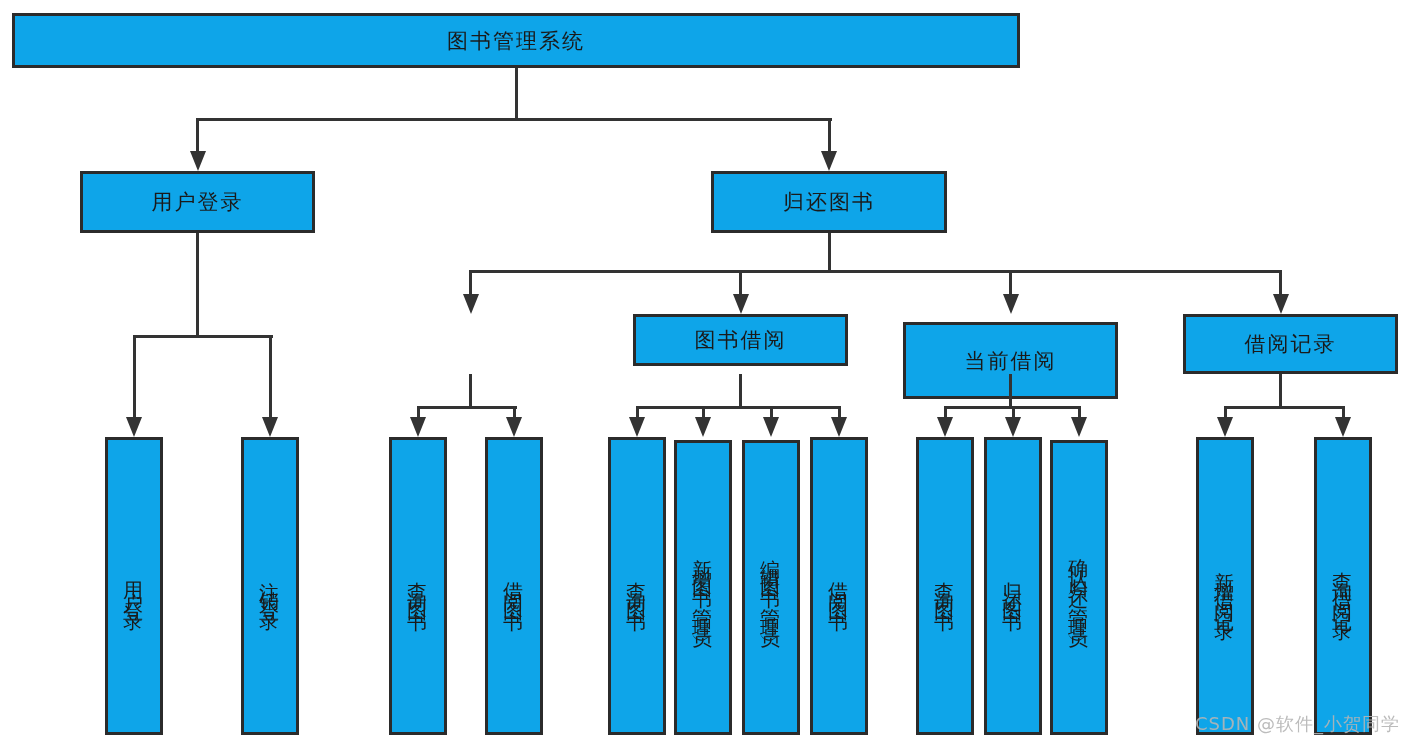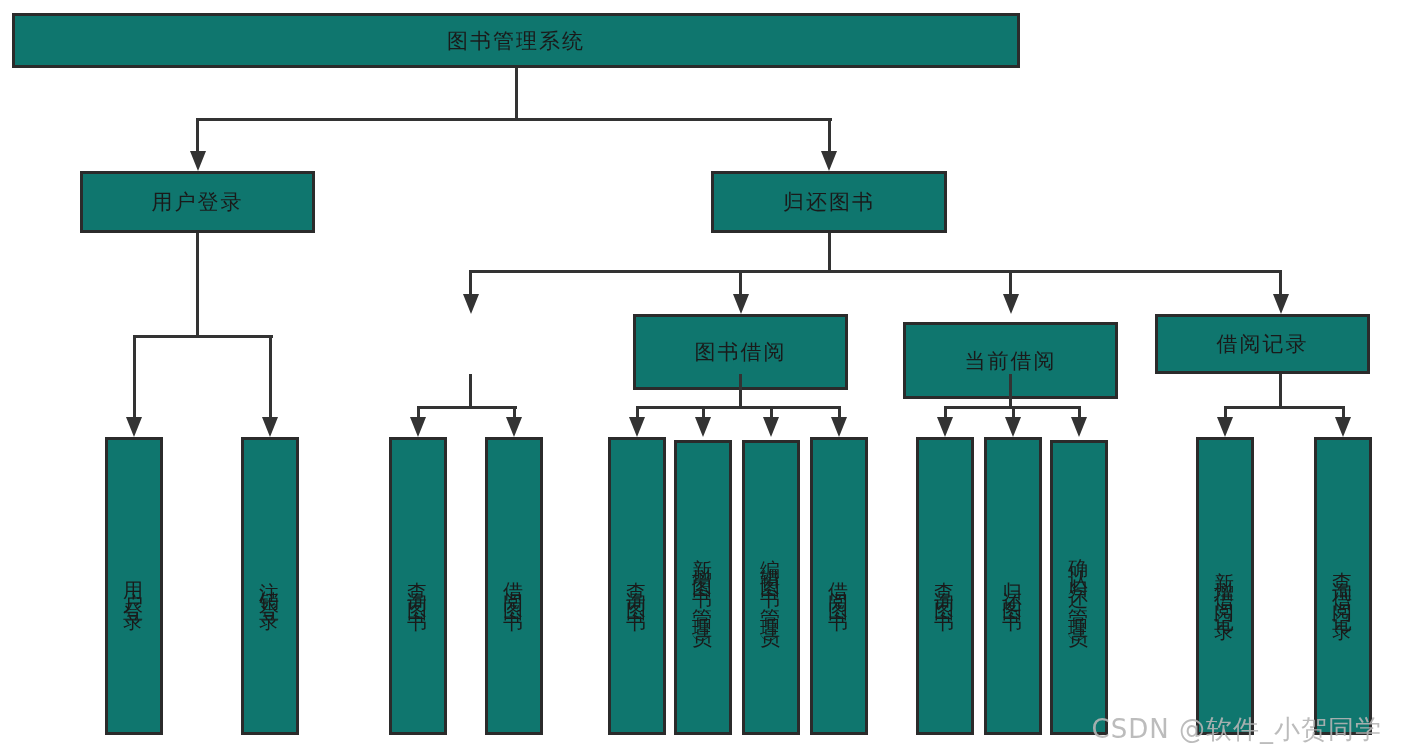--- a/index.html
+++ b/index.html
@@ -8,21 +8,21 @@
     width: 1405px;
     height: 747px;
     background: #ffffff;
     font-family: "DejaVu Sans", "Liberation Sans", sans-serif;
     overflow: hidden;
   }
   .box {
     position: absolute;
     box-sizing: border-box;
     border: 3px solid #2b2b2b;
-    background: #0f766e;
+    background: #0ea5e9;
     display: flex;
     align-items: center;
     justify-content: center;
     color: #1a1a1a;
   }
   .hlabel { font-size: 21px; letter-spacing: 2px; white-space: nowrap; }
   .vbox .vlabel {
     writing-mode: vertical-rl;
     text-orientation: mixed;
     font-size: 20px;
@@ -33,22 +33,22 @@
   .arrow {
     position: absolute;
     width: 0; height: 0;
     border-left: 8px solid transparent;
     border-right: 8px solid transparent;
     border-top: 20px solid #333333;
   }
   .watermark {
     position: absolute;
     top: 712px;
-    right: 23px;
-    font-size: 26px;
+    right: 5px;
+    font-size: 18px;
     color: #b5b5b5;
     opacity: 0.9;
     letter-spacing: 1px;
     z-index: 5;
     white-space: nowrap;
   }
 </style>
 </head>
 <body>
 
@@ -60,29 +60,29 @@
 
   <div class="box" style="left:80px; top:171px; width:235px; height:62px;">
     <span class="hlabel">用户登录</span>
   </div>
 
   <div class="box" style="left:711px; top:171px; width:236px; height:62px;">
     <span class="hlabel">归还图书</span>
   </div>
 
 
-  <div class="box" style="left:633px; top:314px; width:215px; height:76px;">
+  <div class="box" style="left:633px; top:314px; width:215px; height:52px;">
     <span class="hlabel">图书借阅</span>
   </div>
 
   <div class="box" style="left:903px; top:308px; width:215px; height:77px;margin-top:14px;">
     <span class="hlabel">当前借阅</span>
   </div>
 
-  <div class="box" style="left:1155px; top:314px; width:215px; height:60px;">
+  <div class="box" style="left:1183px; top:314px; width:215px; height:60px;">
     <span class="hlabel">借阅记录</span>
   </div>
 
   <div class="box vbox" style="left:105px; top:437px; width:58px; height:298px;">
     <span class="vlabel">用户登录</span>
   </div>
 
   <div class="box vbox" style="left:241px; top:437px; width:58px; height:298px;">
     <span class="vlabel">注销登录</span>
   </div>

